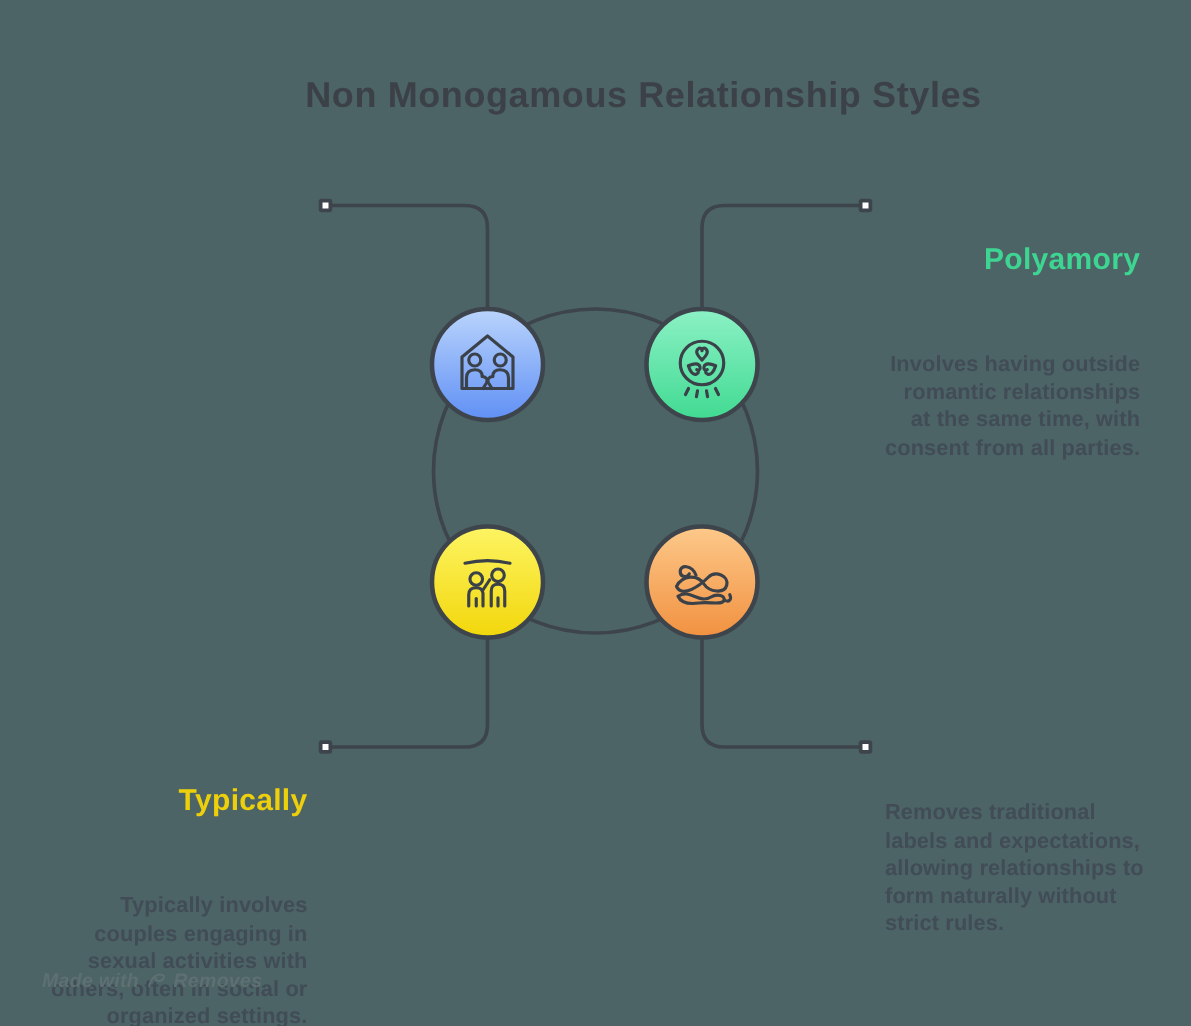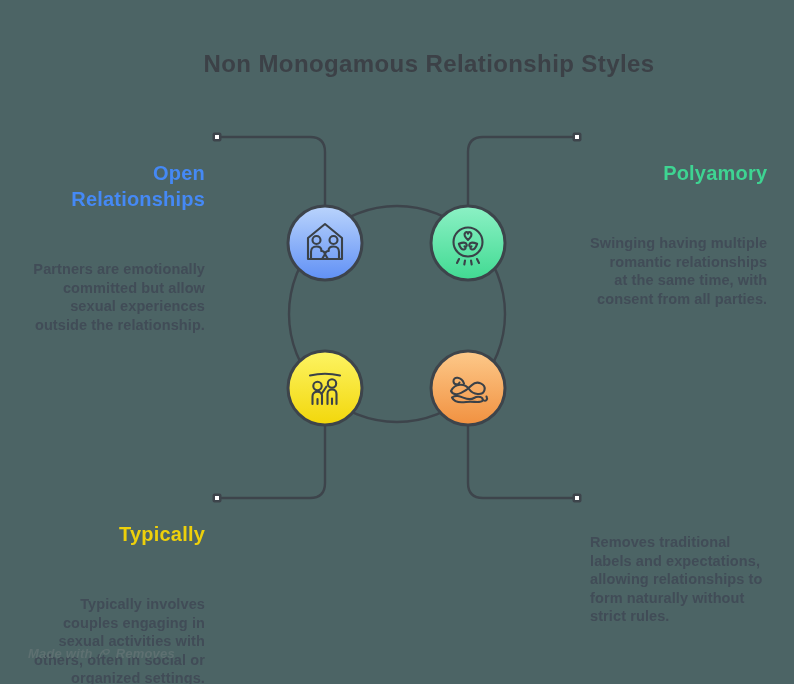--- a/index.html
+++ b/index.html
@@ -144,32 +144,24 @@
       <circle class="iconcircle" cx="0" cy="0" r="37" fill="url(#gradOrange)"></circle>
       <g class="glyph">
         <path d="M-17 3 C-13 -5 -3 -5 1 1 C5 7 15 8 16.5 2 C18 -4 9 -8 4 -3 C-1 2 -13 11 -17 3"></path>
         <path d="M-16 9.5 C-8 4 -2 15 6 10 C10 7.5 16 9 14.5 12.5 C13 15.5 5 13 -2 14 C-8 14.8 -14 14 -16 9.5"></path>
         <path d="M-4 -4.5 C-6.5 -11.5 -15 -12 -14.5 -6.5 C-14.2 -3 -9.5 -2.8 -8.5 -5.5"></path>
         <path d="M15 12 C18 14 20 11.5 18.5 8.5"></path>
       </g>
     </g>
   </svg>
 
-  <div class="sec" id="sec-open">
-    <div class="h">Open
-Relationships</div>
-    <div class="b">Partners are emotionally
-committed but allow
-sexual experiences
-outside the relationship.</div>
-  </div>
 
   <div class="sec" id="sec-poly">
     <div class="h">Polyamory</div>
-    <div class="b">Swinging having multiple
+    <div class="b">Involves having outside
 romantic relationships
 at the same time, with
 consent from all parties.</div>
   </div>
 
   <div class="sec" id="sec-swing">
     <div class="h">Typically</div>
     <div class="b">Typically involves
 couples engaging in
 sexual activities with

